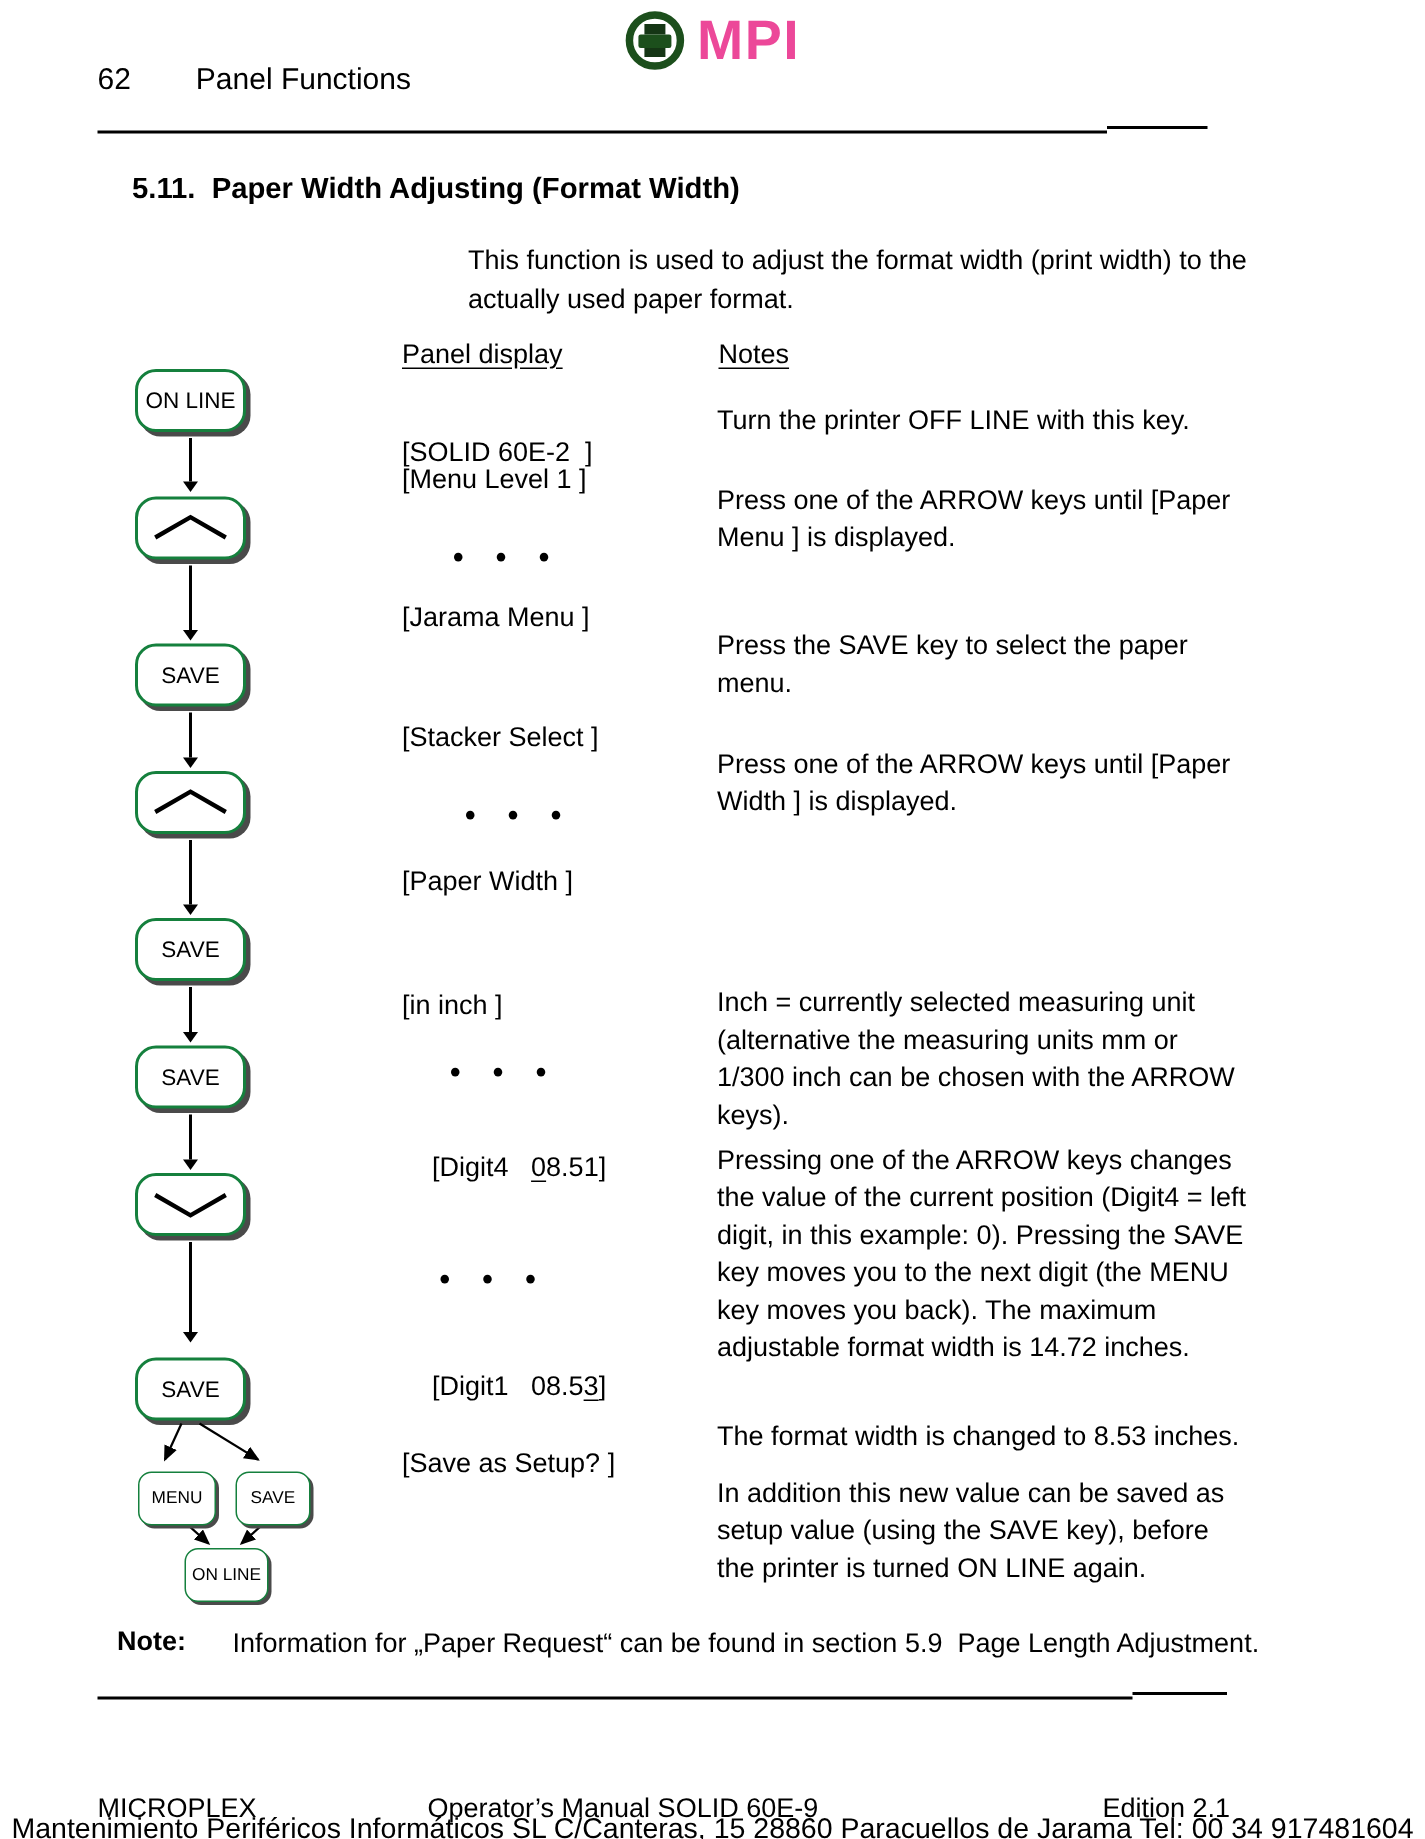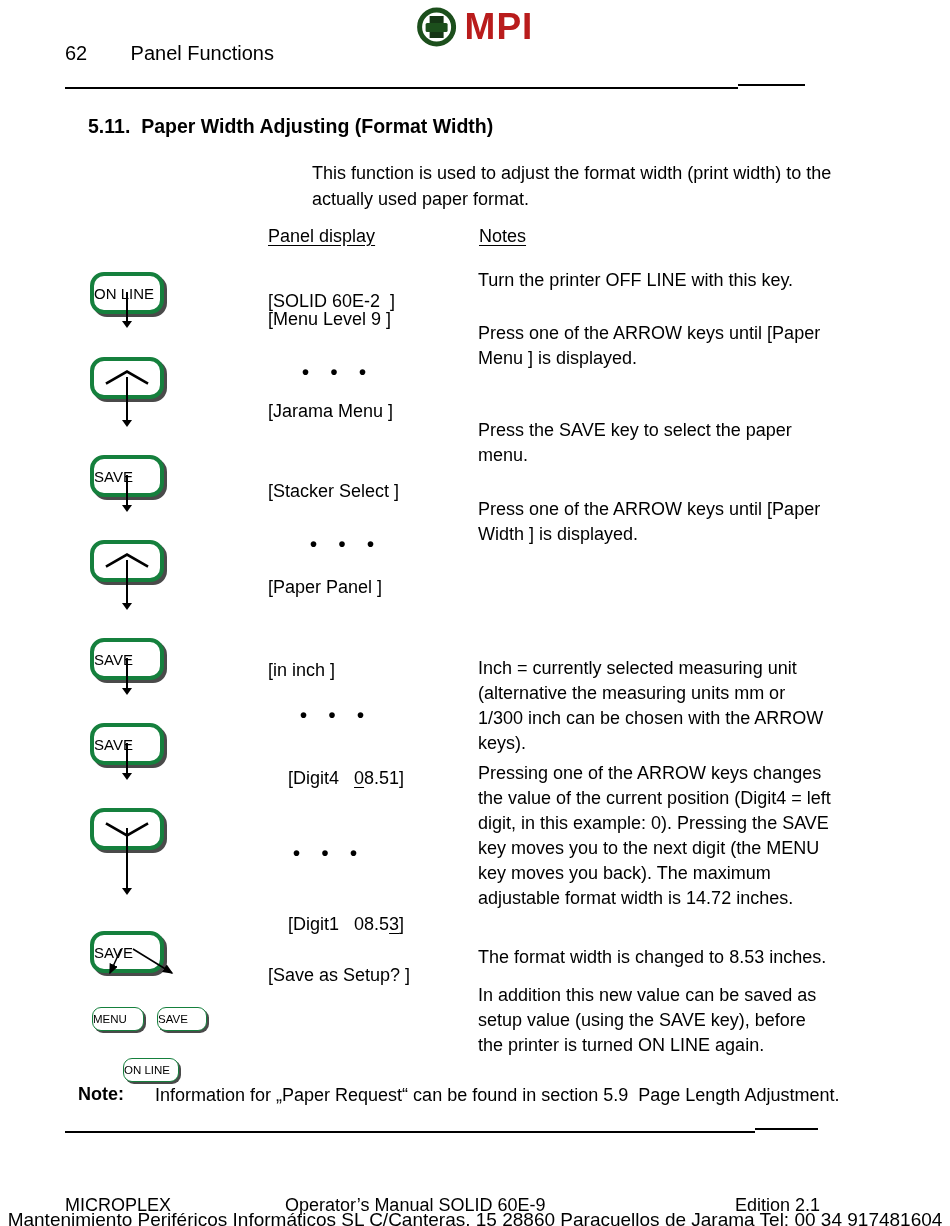--- a/index.html
+++ b/index.html
@@ -1,37 +1,37 @@
 <!DOCTYPE html>
 <html><head>
 <meta charset="utf-8">
 <style>
   * { margin:0; padding:0; box-sizing:border-box; }
   body { background:#ffffff; font-family:"Liberation Sans", sans-serif; color:#000; }
   .page { position:relative; width:950px; height:1226px; background:#fff; overflow:hidden; margin:0 auto; }
 
   
   .logo { position:absolute; top:6px; left:50%; transform:translateX(-50%); display:flex; align-items:center; gap:8px; }
-  .logo-text { font-size:37px; font-weight:bold; color:#b91c1c; letter-spacing:1px; }
+  .logo-text { font-size:37px; font-weight:bold; color:#ec4899; letter-spacing:1px; }
 
   
   .header-row { position:absolute; top:42px; left:65px; font-size:20px; }
   .header-row .pgnum { display:inline-block; width:60px; }
   .rule { position:absolute; background:#000; height:1.5px; }
 
   .section-heading { position:absolute; left:88px; top:115px; font-size:19.5px; font-weight:bold; white-space:pre; }
   .intro { position:absolute; left:268px; top:160px; width:560px; font-size:18px; line-height:26px;margin-left:44px; }
 
   .col-header { position:absolute; top:226px; font-size:18px; text-decoration:underline; text-underline-offset:3px; }
 
   
-  .btn { position:absolute; width:74px; height:42px; background:#fff; border:4px solid #15803d;
+  .btn { position:absolute; width:74px; height:42px; background:#fff; border:2px solid #15803d;
          border-radius:14px; box-shadow:3px 3px 0 #4a4a4a; display:flex; align-items:center;
-         font-size:15px;margin-top:26px; }
-  .btn.small { width:52px; height:24px; border-radius:9px; border-width:1.5px; font-size:11.5px; box-shadow:2px 2px 0 #4a4a4a; }
+         justify-content:center; font-size:15px; }
+  .btn.small { width:52px; height:36px; border-radius:9px; border-width:1.5px; font-size:11.5px; box-shadow:2px 2px 0 #4a4a4a; }
   .chev { position:absolute; inset:0; width:100%; height:100%; }
   .chev polyline { fill:none; stroke:#000; stroke-width:3.2; }
 
   .varrow { position:absolute; left:126px; width:1.5px; background:#000; }
   .varrow::after { content:""; position:absolute; left:-4.4px; bottom:-7px; width:0; height:0;
                    border-left:5px solid transparent; border-right:5px solid transparent; border-top:7px solid #000; }
 
   
   .display { position:absolute; left:268px; font-size:18px; white-space:pre; }
   .dots { position:absolute; font-size:20px; font-weight:bold; letter-spacing:8px; }
@@ -137,26 +137,26 @@
     <span>MENU</span>
   </div>
   <div class="btn small" style="left:157px; top:981px; width:50px;">
     <span>SAVE</span>
   </div>
   <div class="btn small" style="left:123px; top:1032px; width:56px;">
     <span>ON LINE</span>
   </div>
 
   <div class="display" style="top:259px;margin-top:32px;">[SOLID 60E-2  ]</div>
-  <div class="display" style="top:309px;">[Menu Level 9 ]</div>
+  <div class="display" style="top:309px;">[Menu Level 1 ]</div>
   <div class="dots" style="left:302px; top:361px;">• • •</div>
   <div class="display" style="top:401px;">[Jarama Menu ]</div>
   <div class="display" style="top:481px;">[Stacker Select ]</div>
   <div class="dots" style="left:310px; top:533px;">• • •</div>
-  <div class="display" style="top:577px;">[Paper Panel ]</div>
+  <div class="display" style="top:577px;">[Paper Width ]</div>
   <div class="display" style="top:660px;">[in inch ]</div>
   <div class="dots" style="left:300px; top:704px;">• • •</div>
   <div class="display" style="top:747px;">
     <span>[Digit4   </span><span class="u">0</span><span>8.51]</span>
   </div>
   <div class="dots" style="left:293px; top:842px;">• • •</div>
   <div class="display" style="top:893px;">
     <span>[Digit1   08.5</span><span class="u">3</span><span>]</span>
   </div>
   <div class="display" style="top:965px;">[Save as Setup? ]</div>

